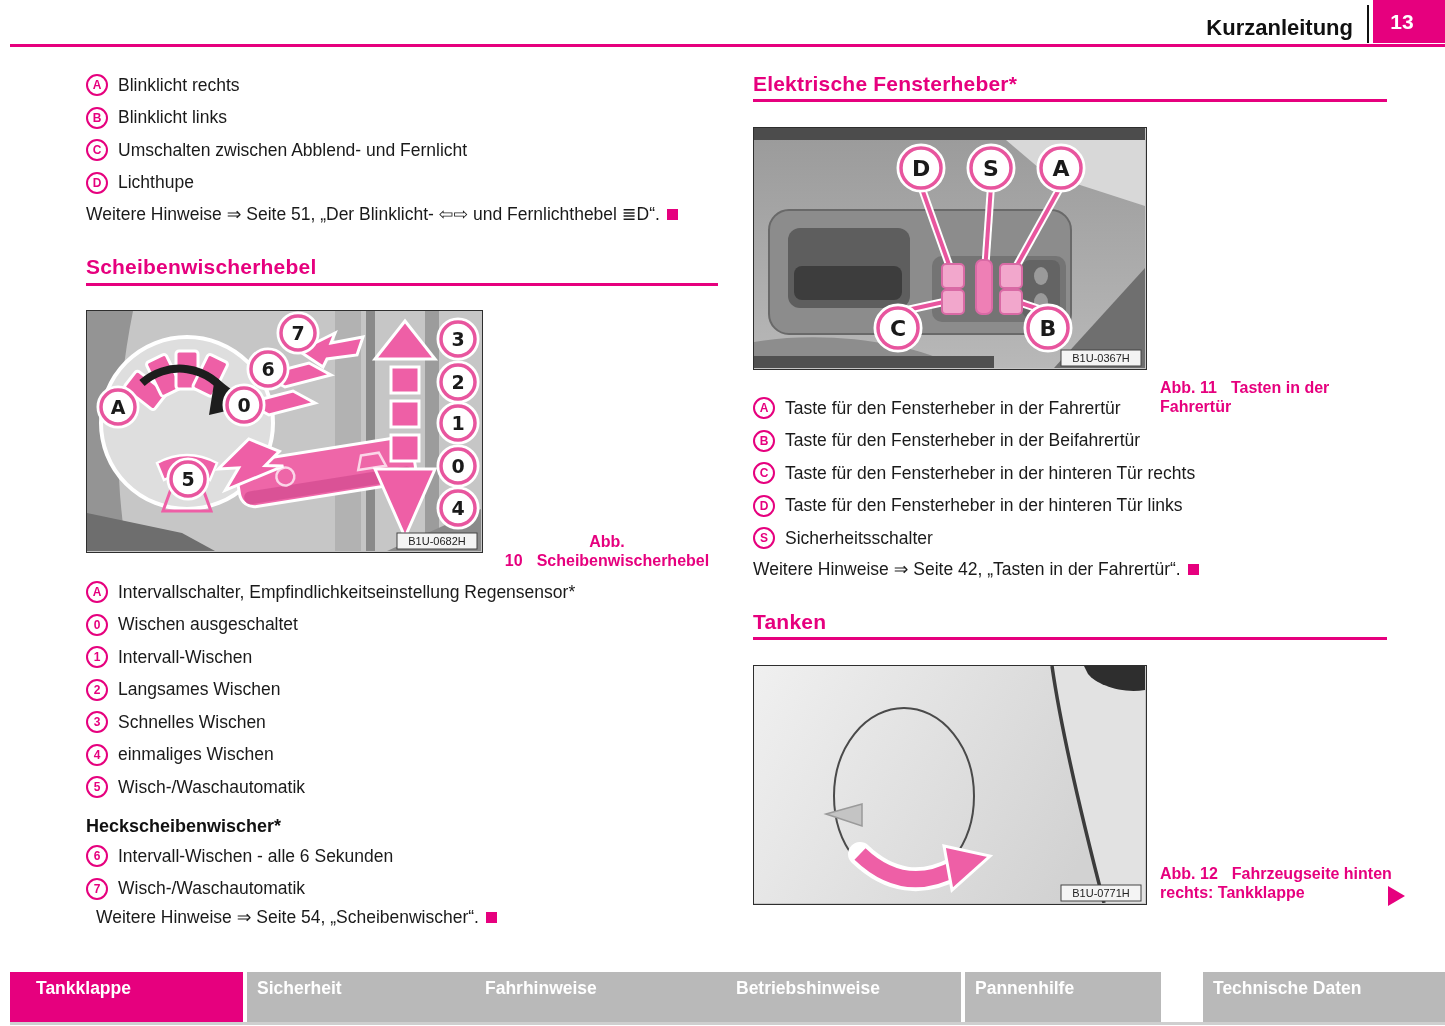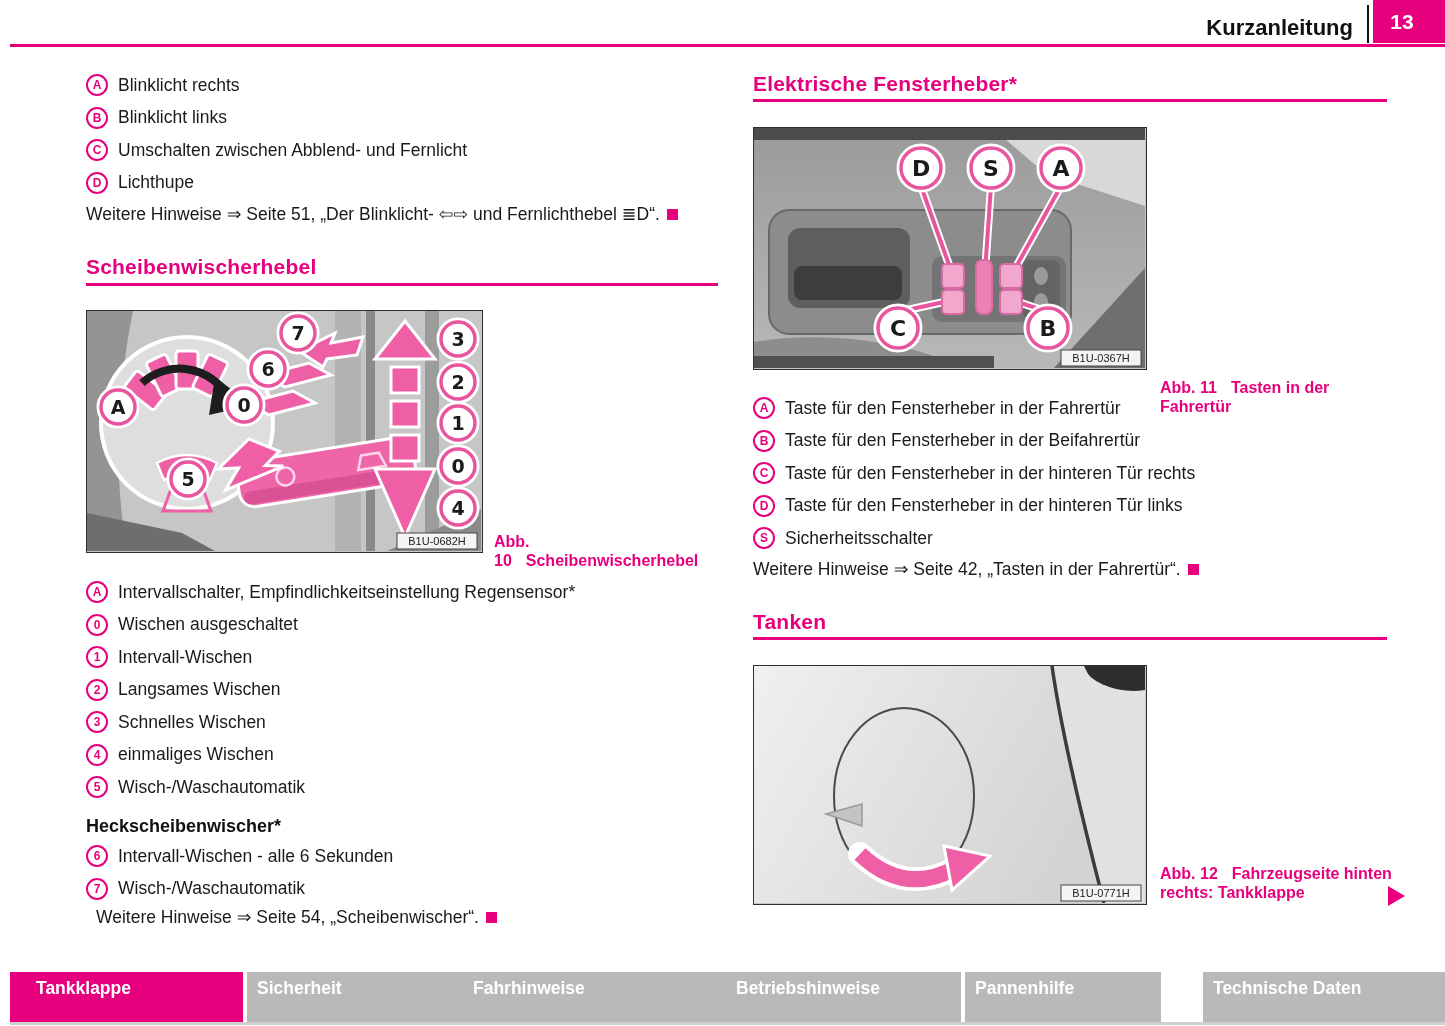--- a/index.html
+++ b/index.html
@@ -187,21 +187,21 @@
           <text class="fl-txt" y="7" text-anchor="middle">4</text>
         </g>
     </g>
 
     <g>
       <rect x="310" y="222" width="80" height="16" fill="#f4f4f4" stroke="#444"></rect>
       <text class="code-txt" x="350" y="234" text-anchor="middle">B1U-0682H</text>
     </g>
   </svg>
 </div>
-<div class="abs caption" style="left:494px; top:532px; width:226px;">
+<div class="abs caption" style="left:494px; top:532px; width:226px;text-align:center;">
   <span class="num">Abb. 10</span><span>Scheibenwischerhebel</span>
 </div>
 
 <div class="abs list-col" style="left:86px; top:576px; width:632px;">
   <div class="list-row">
     <span class="circle-marker">A</span>
     <span>Intervallschalter, Empfindlichkeitseinstellung Regensensor*</span>
   </div>
   <div class="list-row">
     <span class="circle-marker">0</span>
@@ -392,17 +392,17 @@
   </svg>
 </div>
 <div class="abs caption" style="left:1160px; top:864px; width:240px;">
   <div><span class="num">Abb. 12</span><span>Fahrzeugseite hinten</span></div>
   <div>rechts: Tankklappe</div>
 </div>
 <div class="abs next-arrow" style="left:1388px; top:886px;"></div>
 
 <div class="footer-seg active" style="left:10px;  width:233px;">Tankklappe</div>
 <div class="footer-seg" style="left:247px; width:236px;">Sicherheit</div>
-<div class="footer-seg" style="left:463px; width:265px;">Fahrhinweise</div>
+<div class="footer-seg" style="left:475px; width:265px;">Fahrhinweise</div>
 <div class="footer-seg" style="left:726px; width:235px;">Betriebshinweise</div>
 <div class="footer-seg" style="left:965px; width:196px;">Pannenhilfe</div>
 <div class="footer-seg" style="left:1203px; width:242px;padding-left:10px;">Technische Daten</div>
 <div class="abs footer-baseline" style="left:10px; top:1022px; width:1435px; height:3px;"></div>
 
 </body></html>

